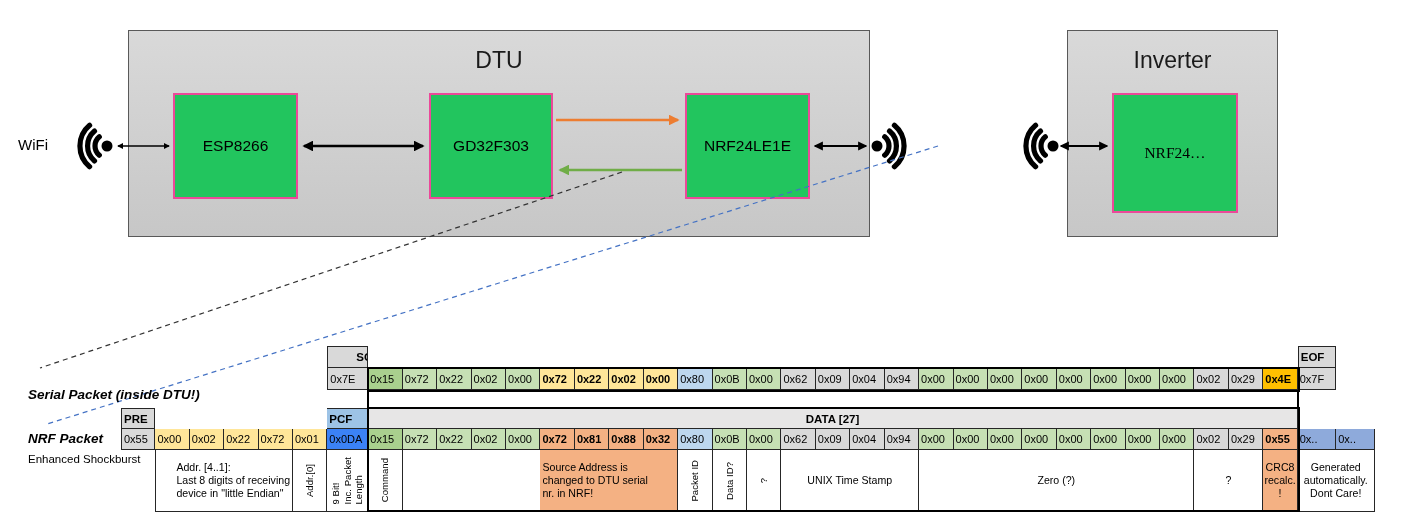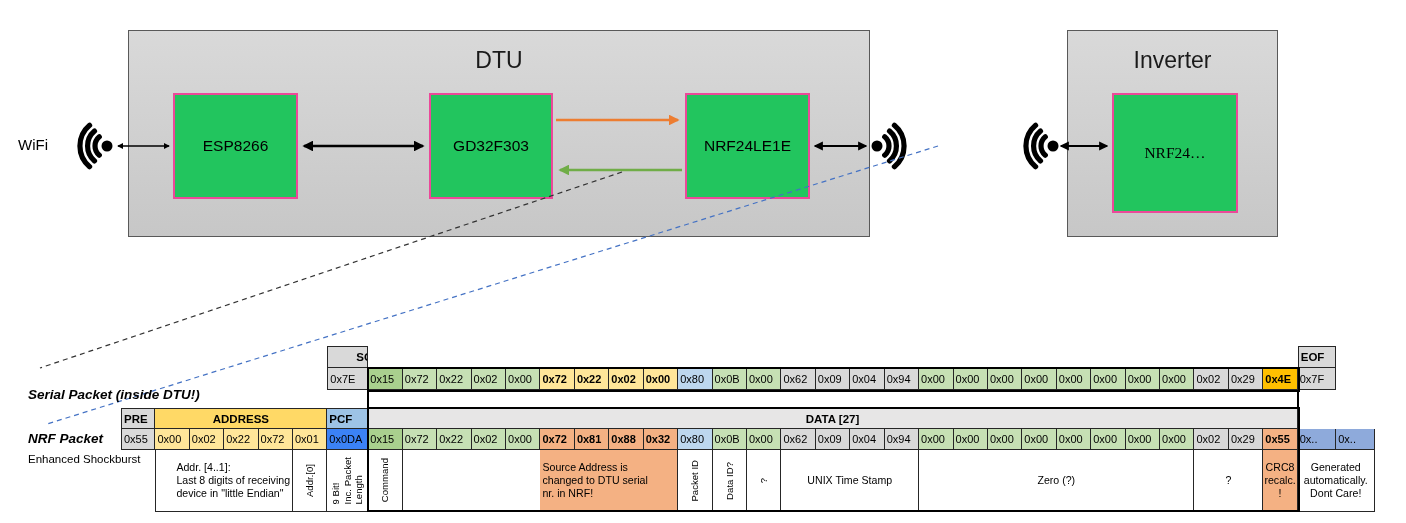--- a/index.html
+++ b/index.html
@@ -137,21 +137,20 @@
       <div class="cell bt" style="grid-area: 2 / 28 / auto / span 1; background: rgb(198, 224, 180);">0x00</div>
       <div class="cell bt" style="grid-area: 2 / 29 / auto / span 1; background: rgb(198, 224, 180);">0x00</div>
       <div class="cell bt" style="grid-area: 2 / 30 / auto / span 1; background: rgb(198, 224, 180);">0x00</div>
       <div class="cell bt" style="grid-area: 2 / 31 / auto / span 1; background: rgb(198, 224, 180);">0x00</div>
       <div class="cell bt" style="grid-area: 2 / 32 / auto / span 1; background: rgb(217, 217, 217);">0x02</div>
       <div class="cell bt" style="grid-area: 2 / 33 / auto / span 1; background: rgb(217, 217, 217);">0x29</div>
       <div class="cell bt" style="grid-area: 2 / 34 / auto / span 1; background: rgb(255, 192, 0); font-weight: 700;">0x4E</div>
       <div class="cell hdr bt bl" style="grid-area: 1 / 35 / auto / span 1; background: rgb(217, 217, 217);">EOF</div>
       <div class="cell" style="grid-area: 2 / 35 / auto / span 1; background: rgb(217, 217, 217);">0x7F</div>
       <div class="cell hdr bt bl" style="grid-area: 4 / 1 / auto / span 1; background: rgb(217, 217, 217);">PRE</div>
-      <div class="cell hdr bt center" style="grid-area: 4 / 2 / auto / span 5; background: rgb(255, 217, 102);">ADDRESS</div>
       <div class="cell hdr bt" style="grid-area: 4 / 7 / auto / span 1; background: rgb(157, 195, 230);">PCF</div>
       <div class="cell hdr bt center" style="grid-area: 4 / 8 / auto / span 27; background: rgb(231, 230, 230);">DATA [27]</div>
       <div class="cell hdr bt center" style="grid-area: 4 / 35 / auto / span 2; background: rgb(142, 170, 219); margin-top: 22px;">NRF CRC</div>
       <div class="cell bl" style="grid-area: 5 / 1 / auto / span 1; background: rgb(217, 217, 217);">0x55</div>
       <div class="cell" style="grid-area: 5 / 2 / auto / span 1; background: rgb(255, 230, 153);">0x00</div>
       <div class="cell" style="grid-area: 5 / 3 / auto / span 1; background: rgb(255, 230, 153);">0x02</div>
       <div class="cell" style="grid-area: 5 / 4 / auto / span 1; background: rgb(255, 230, 153);">0x22</div>
       <div class="cell" style="grid-area: 5 / 5 / auto / span 1; background: rgb(255, 230, 153);">0x72</div>
       <div class="cell" style="grid-area: 5 / 6 / auto / span 1; background: rgb(255, 230, 153);">0x01</div>
       <div class="cell" style="grid-area: 5 / 7 / auto / span 1; background: #3b82f6;">0x0DA</div>

